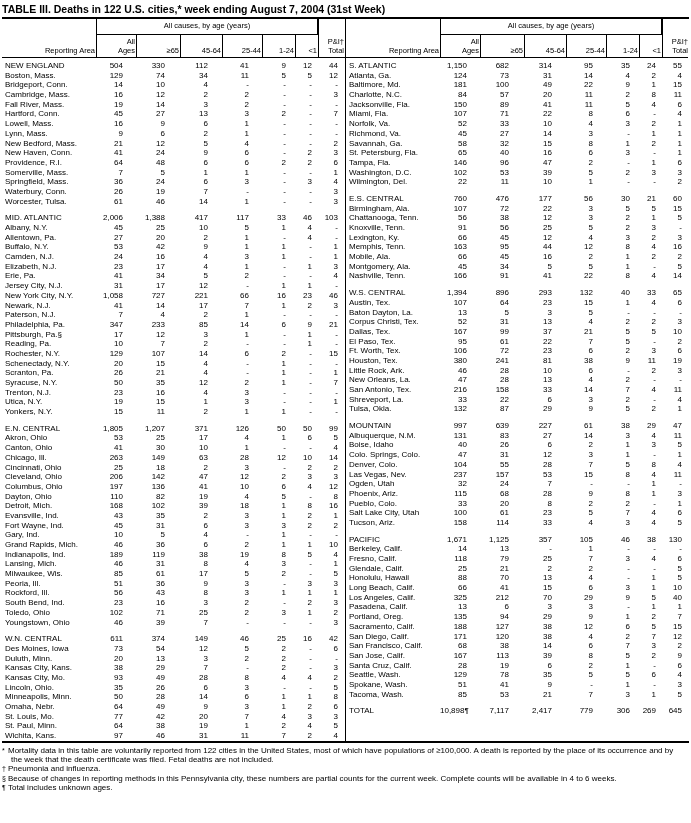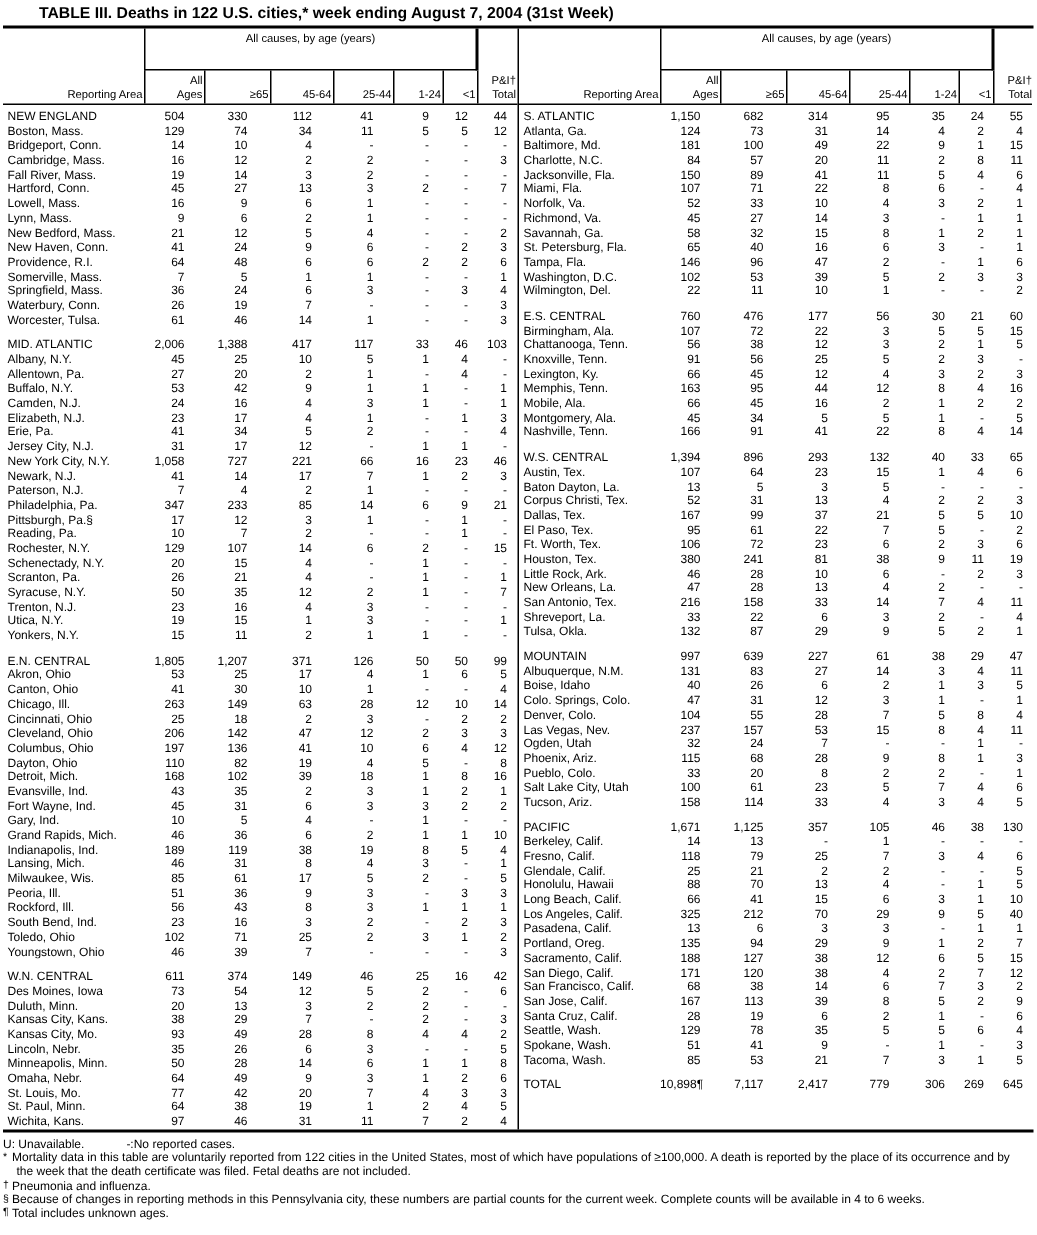--- a/index.html
+++ b/index.html
@@ -5,34 +5,34 @@
   * { margin: 0; padding: 0; box-sizing: border-box; }
   html, body { background: #ffffff; }
   body {
     width: 691px; height: 823px;
     font-family: "Liberation Sans", "DejaVu Sans", sans-serif;
     color: #000; overflow: hidden;
     padding: 3px 2px 0 2px;
   }
   .title {
     font-size: 10.5px; font-weight: bold; letter-spacing: 0px;
-    margin-bottom: 2px; white-space: nowrap; margin-left: 24px;
+    margin-bottom: 2px; white-space: nowrap;
   }
   .table-wrap {
     width: 687px;
     border-top: 2px solid #000;
     border-bottom: 2px solid #000;
     display: flex; align-items: stretch;
   }
   .half { width: 343px; }
   .half.right { border-left: 1.5px solid #000; width: 342.5px; }
 
   
   .thead { border-bottom: 1px solid #000; }
-  .hrow1 { display: grid; grid-template-columns: 94px 40px 44px 42px 40px 33px 23px 27px; height: 28px; }
+  .hrow1 { display: grid; grid-template-columns: 94px 40px 44px 42px 40px 33px 23px 27px; height: 16px; }
   .hrow2 { display: grid; grid-template-columns: 94px 40px 44px 42px 40px 33px 23px 27px; }
   .group-cell {
     grid-column: 2 / 8;
     border-left: 1px solid #000; border-right: 1px solid #000; border-bottom: 1px solid #000;
     font-size: 7.5px; text-align: center; padding-top: 2px;
   }
   .hcell {
     font-size: 7.5px; text-align: right; white-space: pre-line;
     padding: 2px 1px 2px 1px; display: flex; flex-direction: column; justify-content: flex-end;
     border-left: 1px solid #000; line-height: 9px;
@@ -709,21 +709,21 @@
           <span class="area">Kansas City, Mo.</span>
           <span class="num c1">93</span>
           <span class="num c2">49</span>
           <span class="num c3">28</span>
           <span class="num c4">8</span>
           <span class="num c5">4</span>
           <span class="num c6">4</span>
           <span class="num c7">2</span>
         </div>
         <div class="trow">
-          <span class="area">Lincoln, Nebr.</span>
+          <span class="area">Lincoln, Ohio.</span>
           <span class="num c1">35</span>
           <span class="num c2">26</span>
           <span class="num c3">6</span>
           <span class="num c4">3</span>
           <span class="num c5">-</span>
           <span class="num c6">-</span>
           <span class="num c7">5</span>
         </div>
         <div class="trow">
           <span class="area">Minneapolis, Minn.</span>
@@ -1442,22 +1442,19 @@
           <span class="num c5">306</span>
           <span class="num c6">269</span>
           <span class="num c7">645</span>
         </div>
       </div>
   </div>
 
 </div>
 
 <div class="footer">
-  <div class="legend">
-    <span>U: Unavailable.</span><span>-:No reported cases.</span>
-  </div>
   <div id="footnotes">
       <div class="fn"><span class="mark">*</span><span>Mortality data in this table are voluntarily reported from 122 cities in the United States, most of which have populations of ≥100,000. A death is reported by the place of its occurrence and by the week that the death certificate was filed. Fetal deaths are not included.</span></div>
       <div class="fn"><span class="mark">†</span><span>Pneumonia and influenza.</span></div>
       <div class="fn"><span class="mark">§</span><span>Because of changes in reporting methods in this Pennsylvania city, these numbers are partial counts for the current week. Complete counts will be available in 4 to 6 weeks.</span></div>
       <div class="fn"><span class="mark">¶</span><span>Total includes unknown ages.</span></div>
     </div>
 </div>
 
 </body></html>

